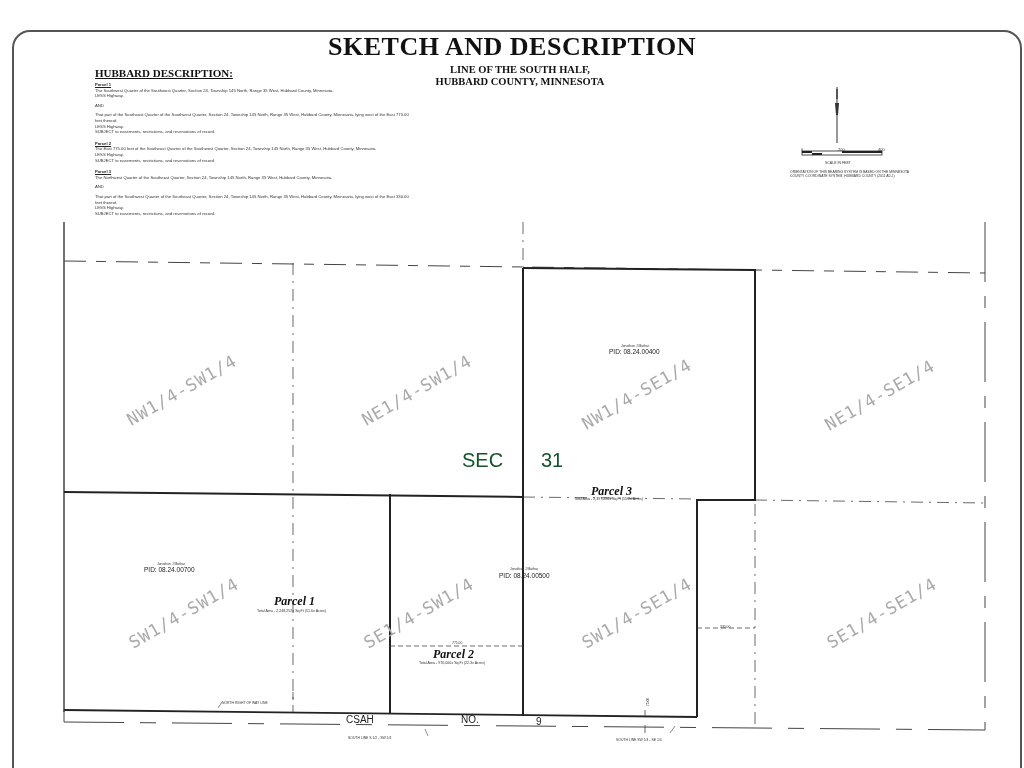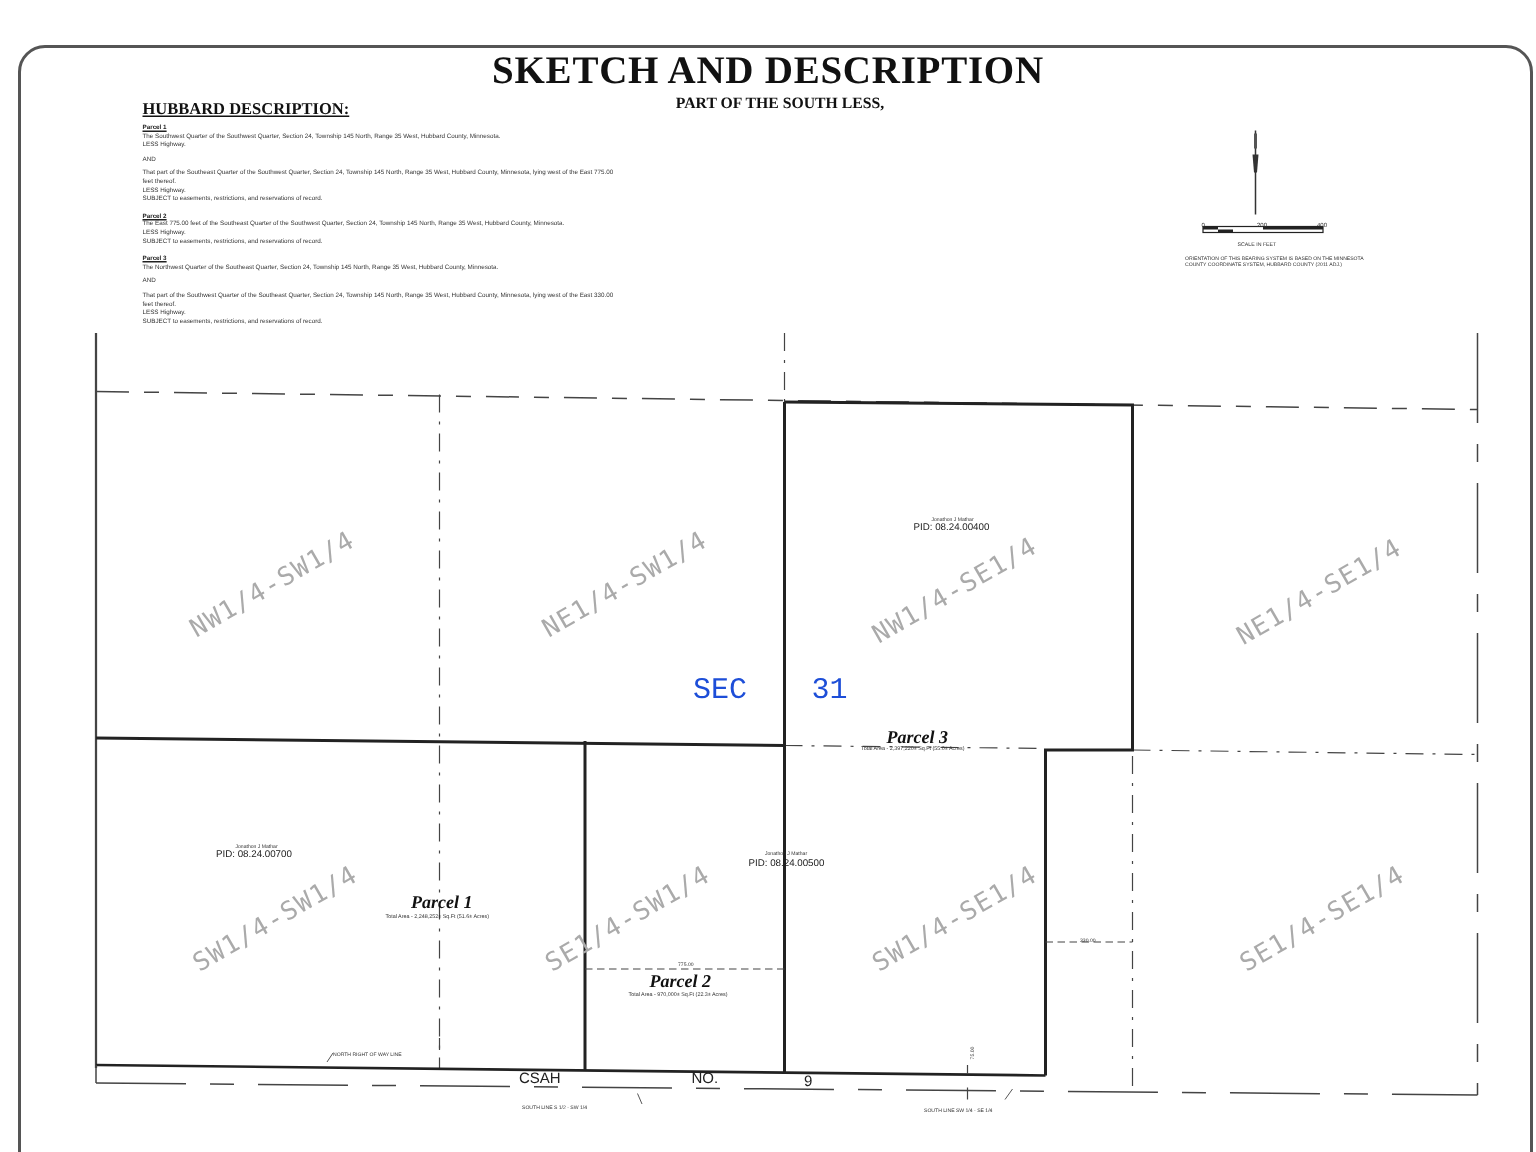--- a/index.html
+++ b/index.html
@@ -12,36 +12,37 @@
   .desc .plabel { text-decoration:underline; font-weight:bold; color:#222; }
   .desc .blk { margin-bottom:6px; }
   .desc p { margin:0; }
   .desc .and { margin:4px 0; }
   .north { position:absolute; left:790px; top:85px; width:130px; height:110px; }
   .north .note { position:absolute; left:0; top:85px; width:130px; font-size:3.4px; line-height:4.4px; color:#333; }
   .north .scalelbl { position:absolute; top:62px; font-size:4px; color:#333; }
   .north .scaletitle { position:absolute; left:35px; top:76px; font-size:3.5px; color:#333; }
   svg.plat { position:absolute; left:0; top:0; }
   .q-label { position:absolute; font-family:"DejaVu Sans Mono", monospace; font-size:17px; color:#aaa; letter-spacing:1px; transform-origin:center; white-space:nowrap; }
-  .sec { position:absolute; font-family:Liberation Mono, monospace; font-size:20px; color:#1d4ed8; }
+  .sec { position:absolute; font-family:Liberation Sans, sans-serif; font-size:20px; color:#14532d; }
   .parcel { position:absolute; font-family:"Liberation Serif", serif; font-style:italic; font-weight:bold; font-size:12px; color:#111; white-space:nowrap; }
   .area { position:absolute; font-size:3.6px; color:#333; white-space:nowrap; }
   .owner { position:absolute; font-size:3.4px; color:#333; white-space:nowrap; text-align:center; }
   .pid { position:absolute; font-size:6.5px; color:#222; white-space:nowrap; }
   .tiny { position:absolute; font-size:3.4px; color:#333; white-space:nowrap; }
   .road { position:absolute; font-family:Liberation Sans, sans-serif; font-size:10px; color:#222; }
 </style>
 </head>
 <body>
 
 <div class="sheet"></div>
 
 <div class="title">SKETCH AND DESCRIPTION</div>
 <div class="subtitle">
-  <div>PART OF THE SOUTH LESS,</div>
+  <div>LINE OF THE SOUTH HALF,</div>
+  <div>HUBBARD COUNTY, MINNESOTA</div>
 </div>
 
 <div class="desc">
   <div class="desc-head">HUBBARD DESCRIPTION:</div>
   <div class="blk">
     <p class="plabel">Parcel 1</p>
     <p>The Southwest Quarter of the Southwest Quarter, Section 24, Township 145 North, Range 35 West, Hubbard County, Minnesota.</p>
     <p>LESS Highway.</p>
     <p class="and">AND</p>
     <p>That part of the Southeast Quarter of the Southwest Quarter, Section 24, Township 145 North, Range 35 West, Hubbard County, Minnesota, lying west of the East 775.00 feet thereof.</p>

